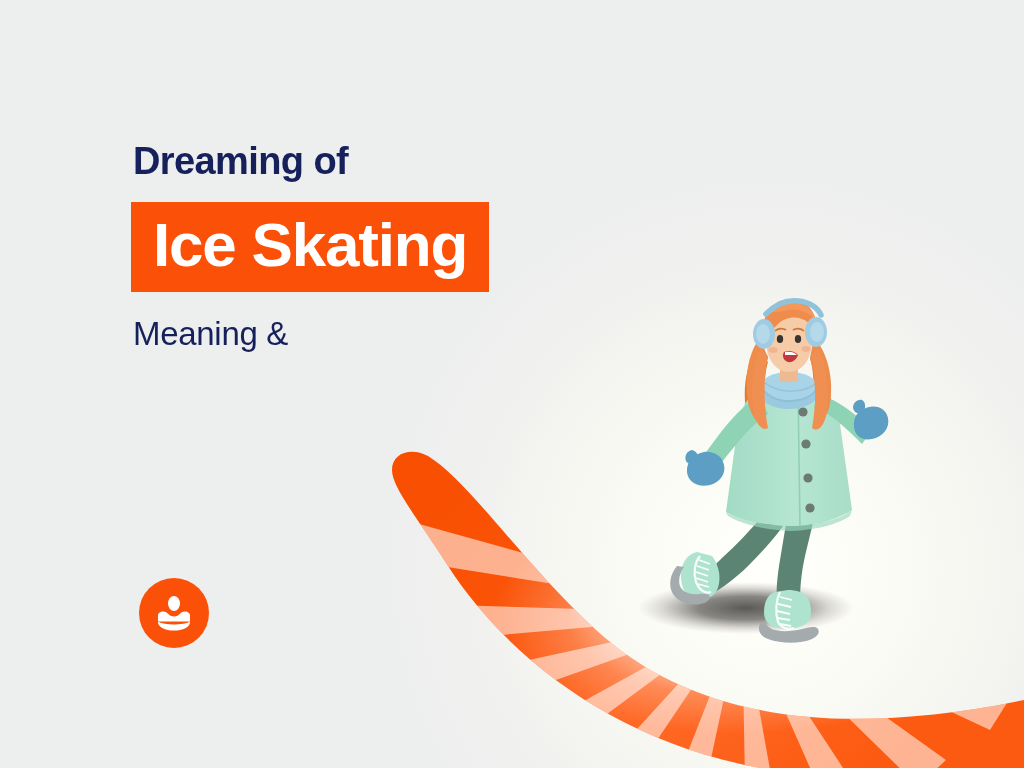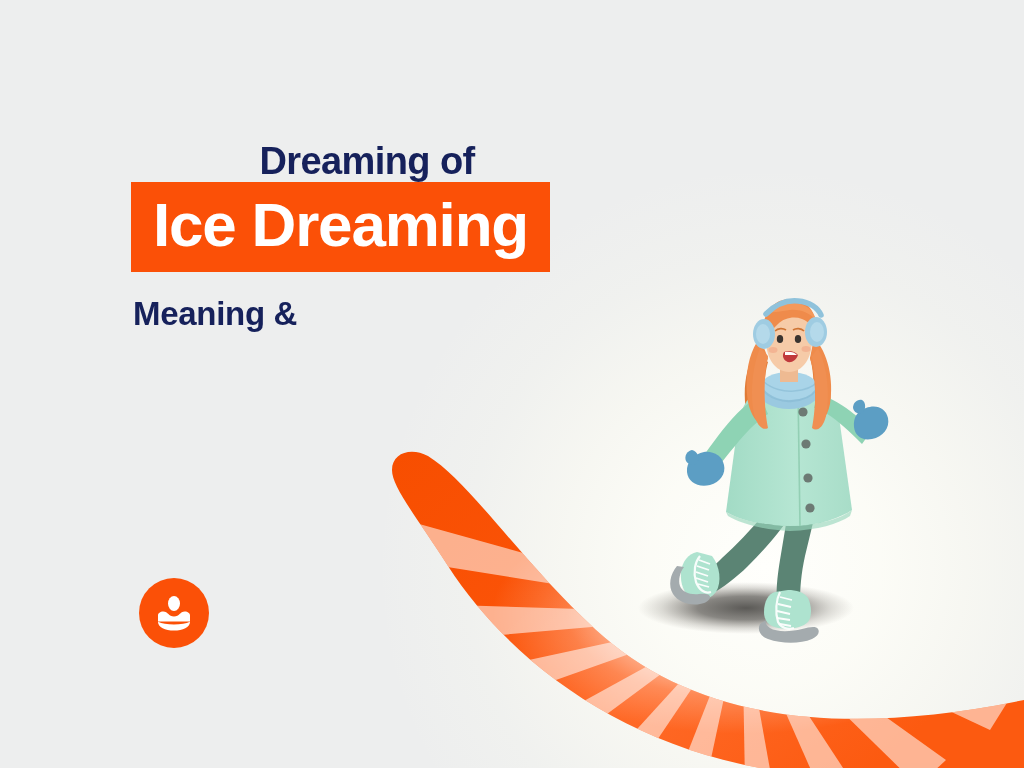--- a/index.html
+++ b/index.html
@@ -39,43 +39,42 @@
     position:absolute;
     left:131px; top:142px;
     width:470px;
   }
   .kicker {
     font-size:38px;
     font-weight:bold;
     color:#16215b;
     letter-spacing:-0.6px;
     line-height:1.0;
-    margin-bottom:2px;
+    margin-bottom:22px;
     margin-left:2px;
-    text-align:center;
   }
   .headline-box {
     display:inline-block;
     background:#fb5007;
     padding:12px 22px 16px 22px;
     margin-left:0px;
   }
   .headline {
     font-size:62px;
     font-weight:bold;
     color:#ffffff;
     line-height:1.0;
     letter-spacing:-1.2px;
     white-space:nowrap;
   }
   .subtitle {
     margin-top:22px;
     margin-left:2px;
     font-size:33px;
-    font-weight:bold;
+    font-weight:normal;
     color:#16215b;
     line-height:1.22;
     letter-spacing:-0.3px;
   }
 
   
   .logo {
     position:absolute;
     left:139px; top:578px;
     width:70px; height:70px;
@@ -350,21 +349,21 @@
       <path d="M760,348 C752,368 750,394 754,414 C757,426 763,431 768,428
                C764,408 763,378 768,356 Z" fill="#f08f52"></path>
       <path d="M818,348 C828,368 830,396 826,416 C823,428 817,432 812,428
                C816,408 817,378 812,356 Z" fill="#f08f52"></path>
     </g>
   </svg>
 
   <div class="title-block">
     <div class="kicker">Dreaming of</div>
     <div class="headline-box">
-      <div class="headline">Ice Dreaming</div>
+      <div class="headline">Ice Skating</div>
     </div>
     <div class="subtitle">
       <div>Meaning &amp;</div>
     </div>
   </div>
 
   <div class="logo">
     <svg width="44" height="44" viewBox="0 0 44 44">
       <ellipse cx="22" cy="12.5" rx="6" ry="7.6" fill="#ffffff"></ellipse>
       <path d="M6,30.5 L6,24.2

